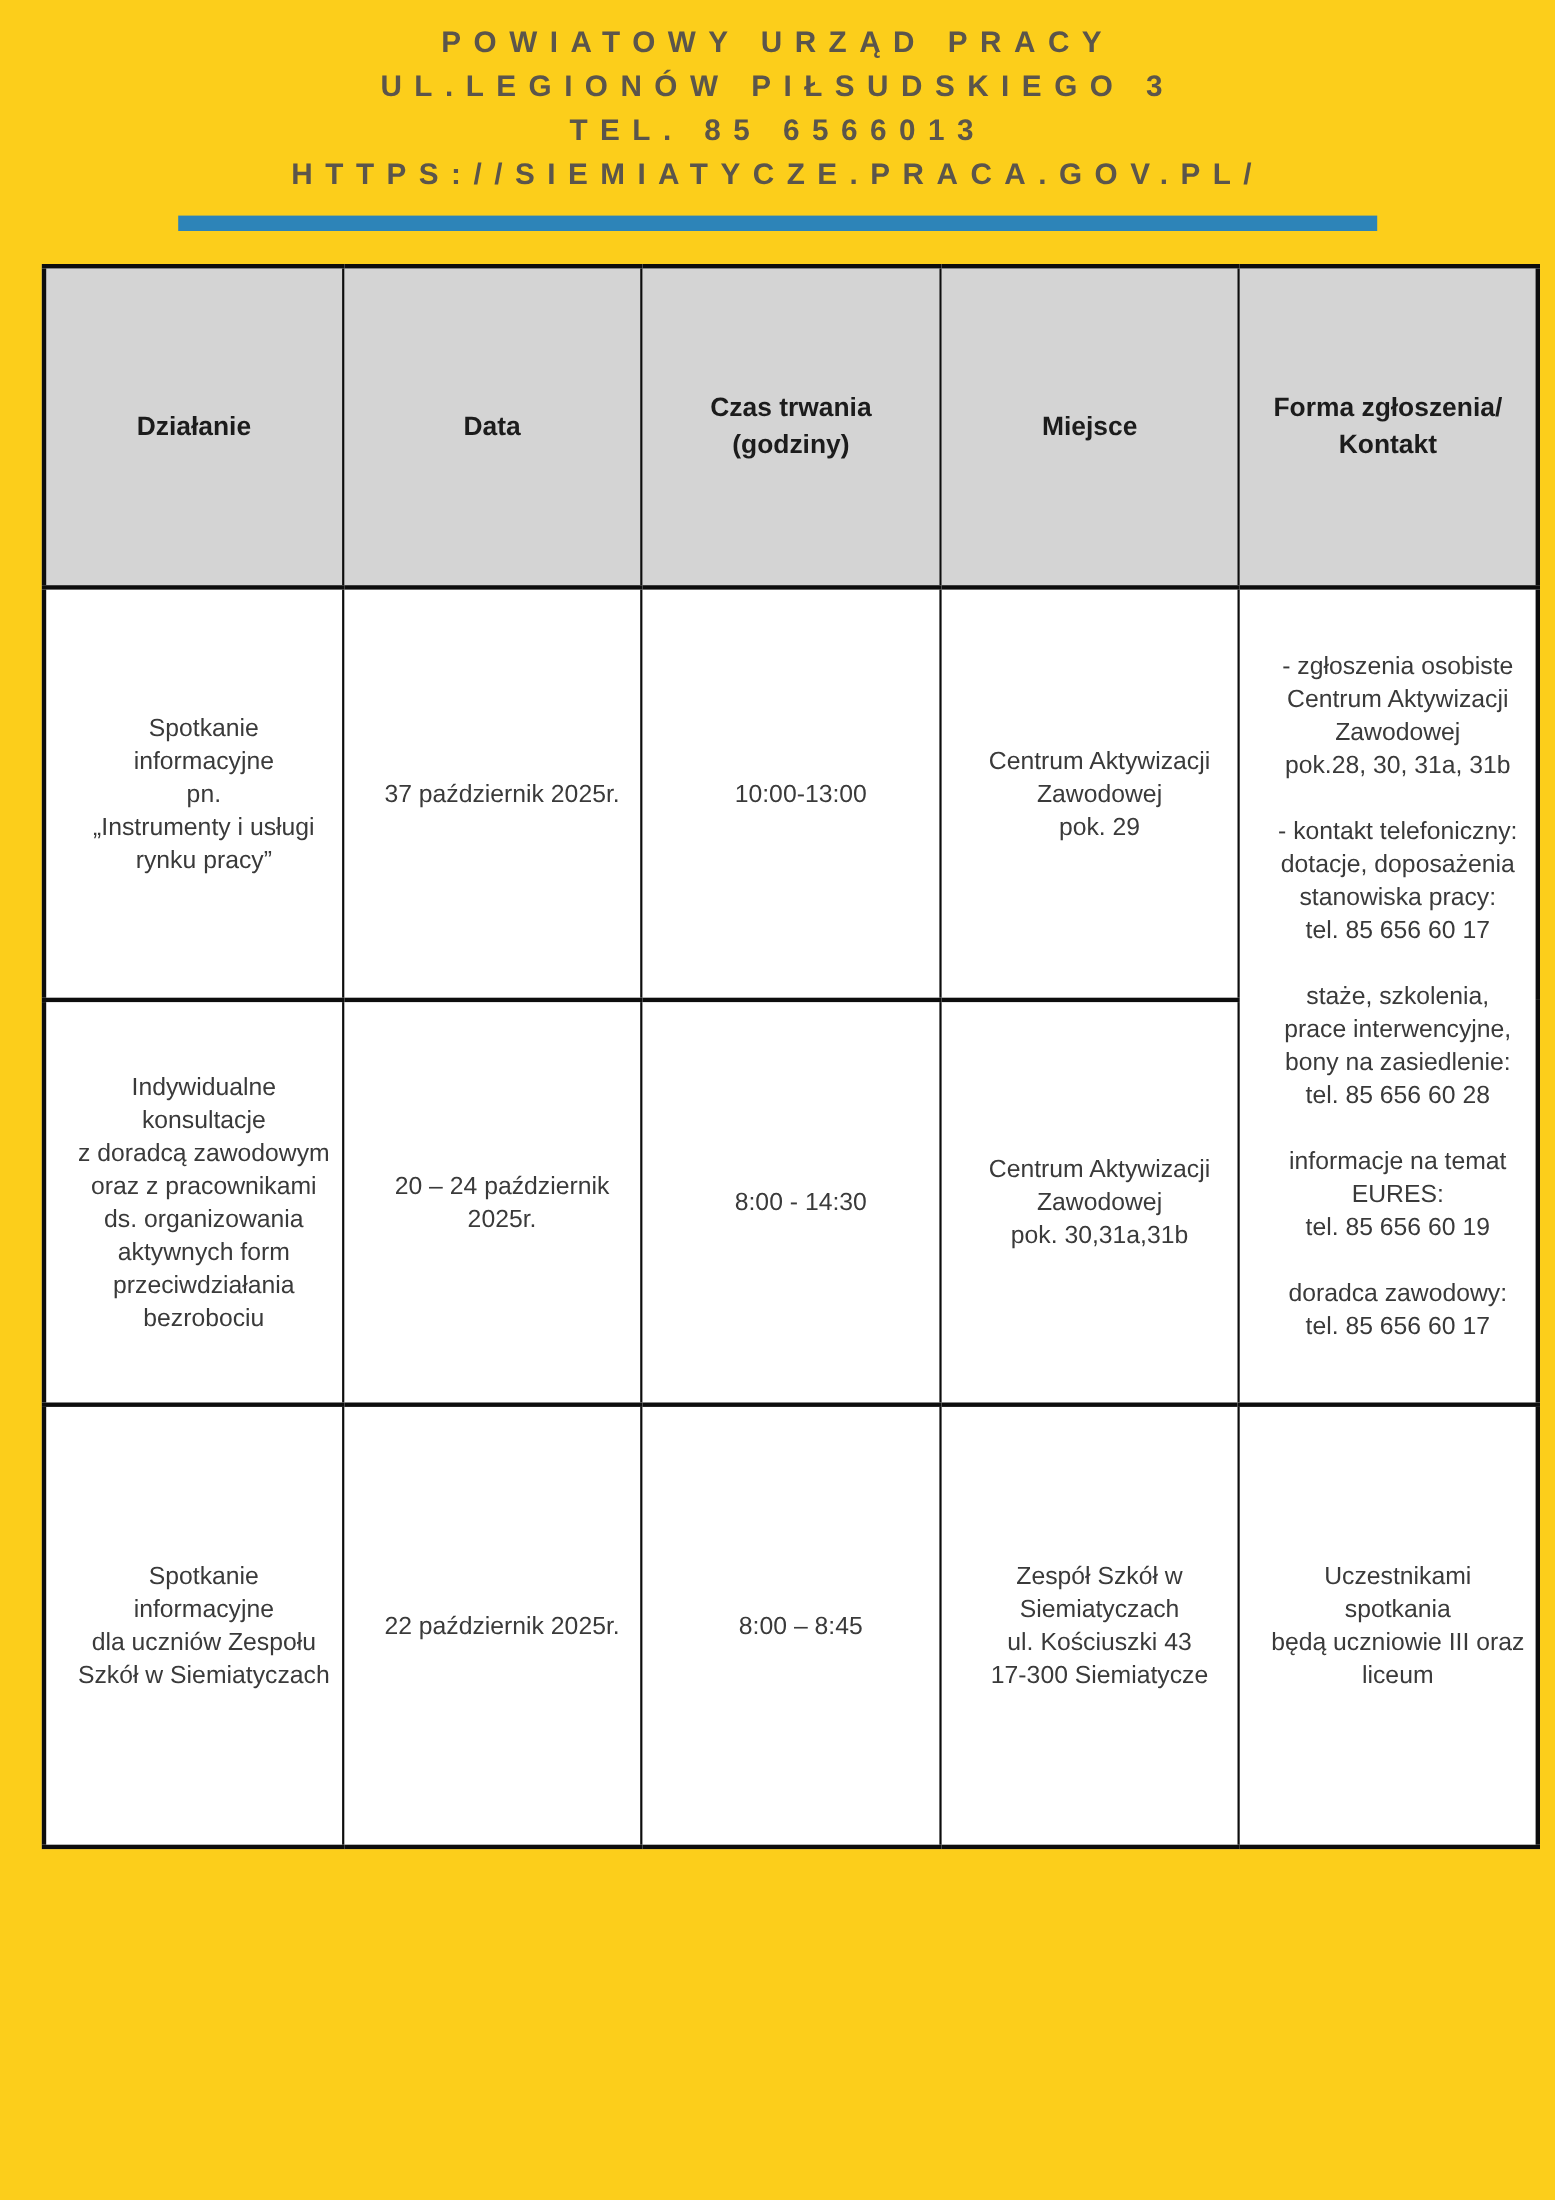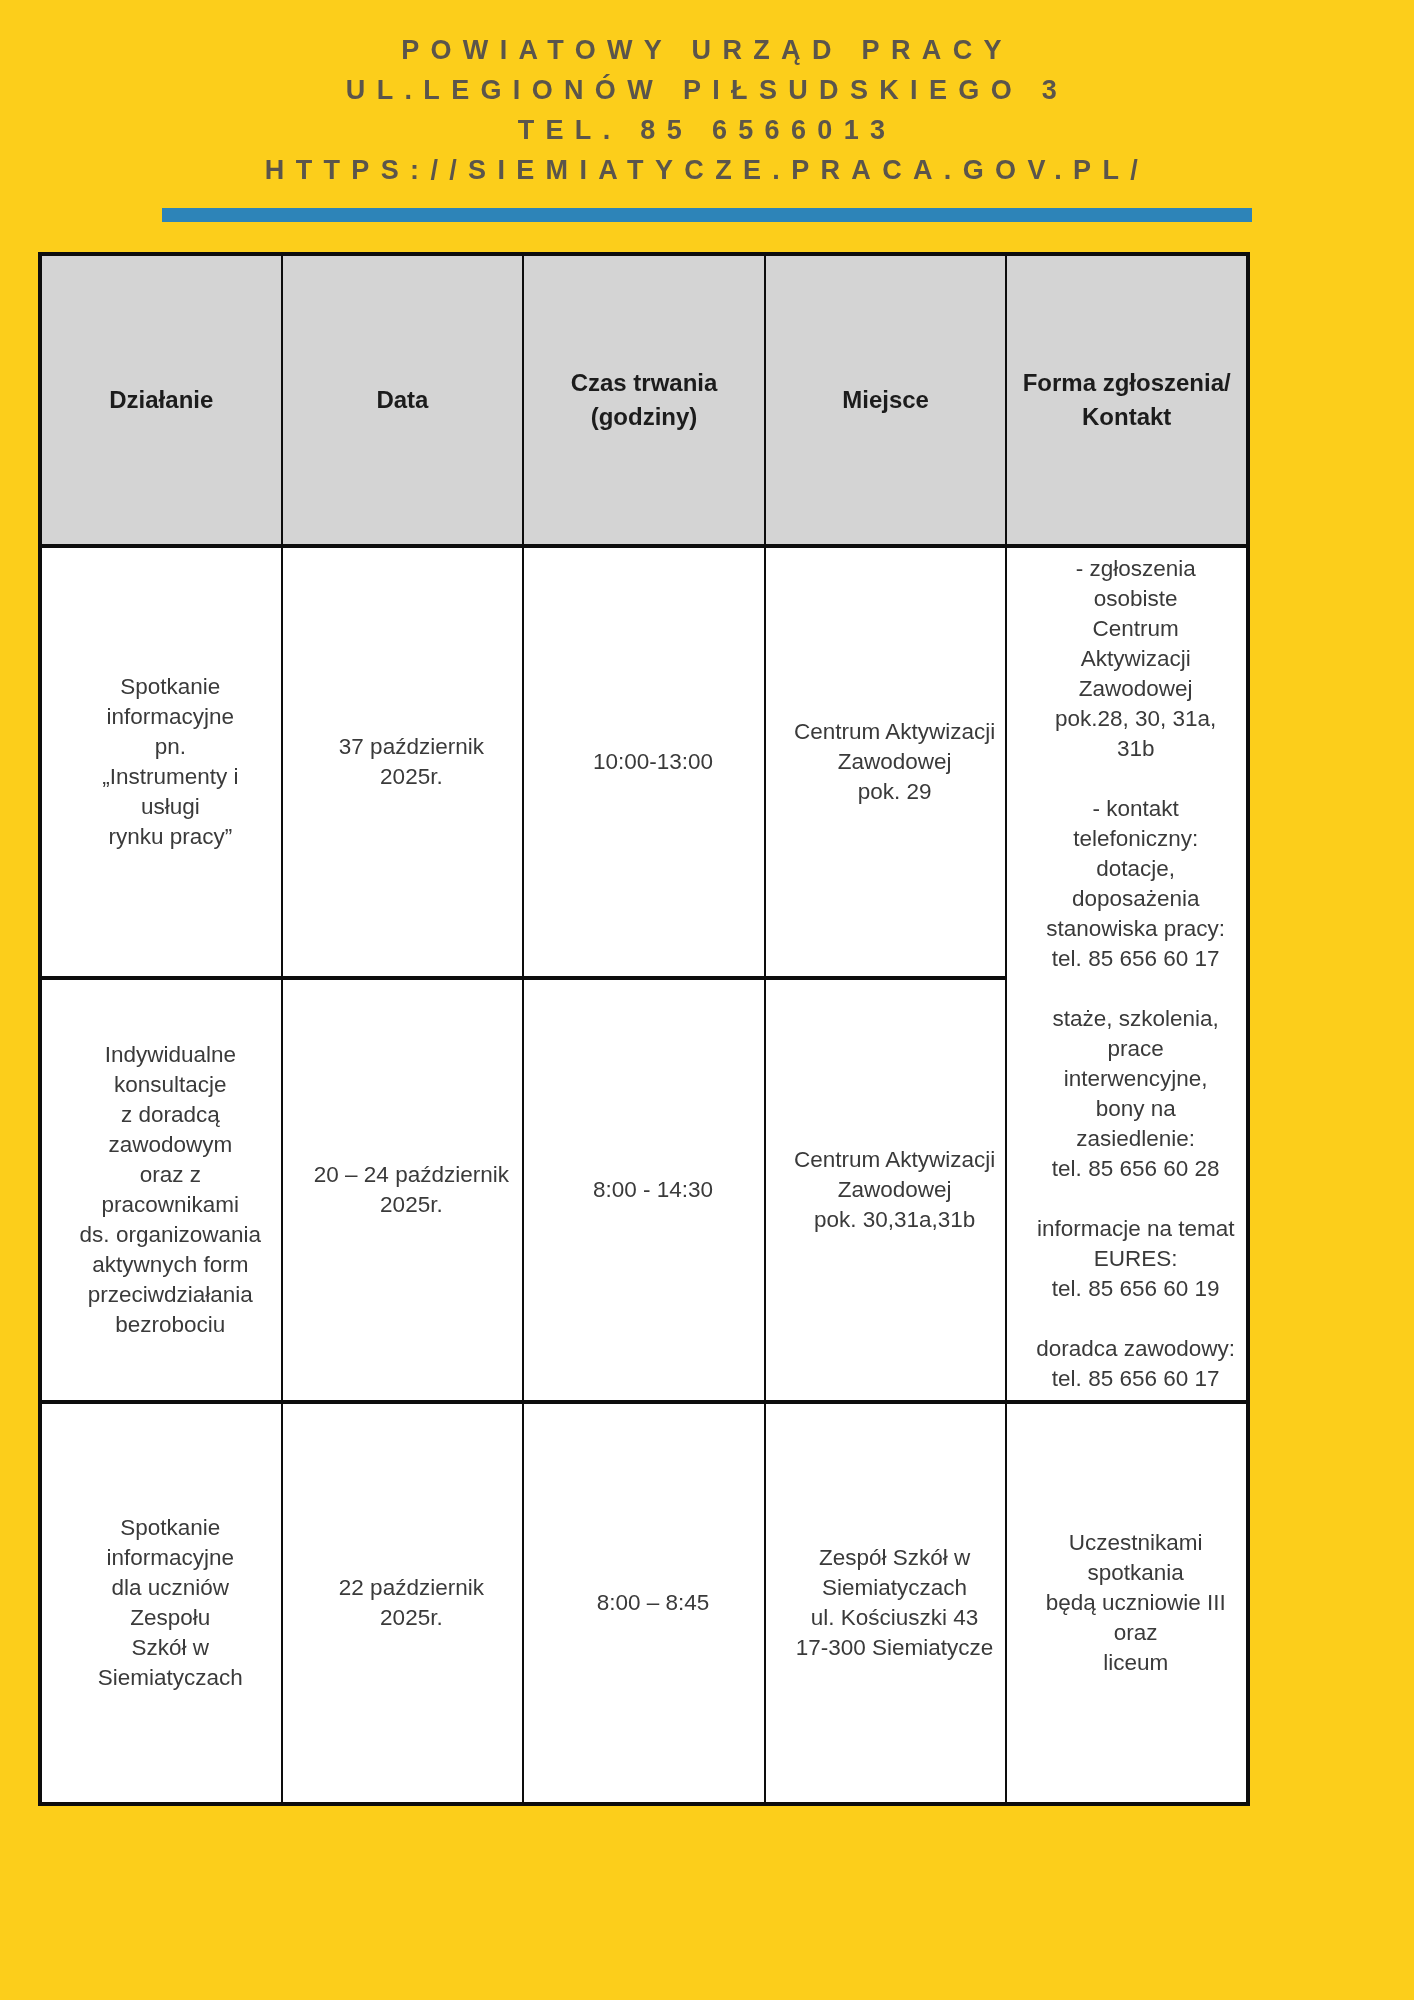--- a/index.html
+++ b/index.html
@@ -3,37 +3,37 @@
 <meta charset="utf-8">
 <style>
   html,body { margin:0; padding:0; }
   .page {
     width:1414px; height:2000px;
     background:#fcce1b;
     font-family:"Liberation Sans", sans-serif;
     overflow:hidden;
   }
   .header {
-    padding-top:30px;
+    padding-top:18px;
     text-align:center;
     color:#5b554b;
     font-weight:bold;
     font-size:27px;
     line-height:40px;
     letter-spacing:0.42em;
   }
   .header .hline { white-space:nowrap; }
   .divider {
     width:1090px; height:14px;
     background:#2d84b8;
     margin:18px auto 0 auto;
   }
   table.schedule {
     margin:30px 0 0 38px;
-    width:1212px;
+    width:1362px;
     border-collapse:collapse;
     table-layout:fixed;
     background:#ffffff;
     border:4px solid #0d0d0d;
   }
   table.schedule th, table.schedule td {
     border:2px solid #0d0d0d;
     border-top-width:4px;
     border-bottom-width:4px;
     text-align:center;

